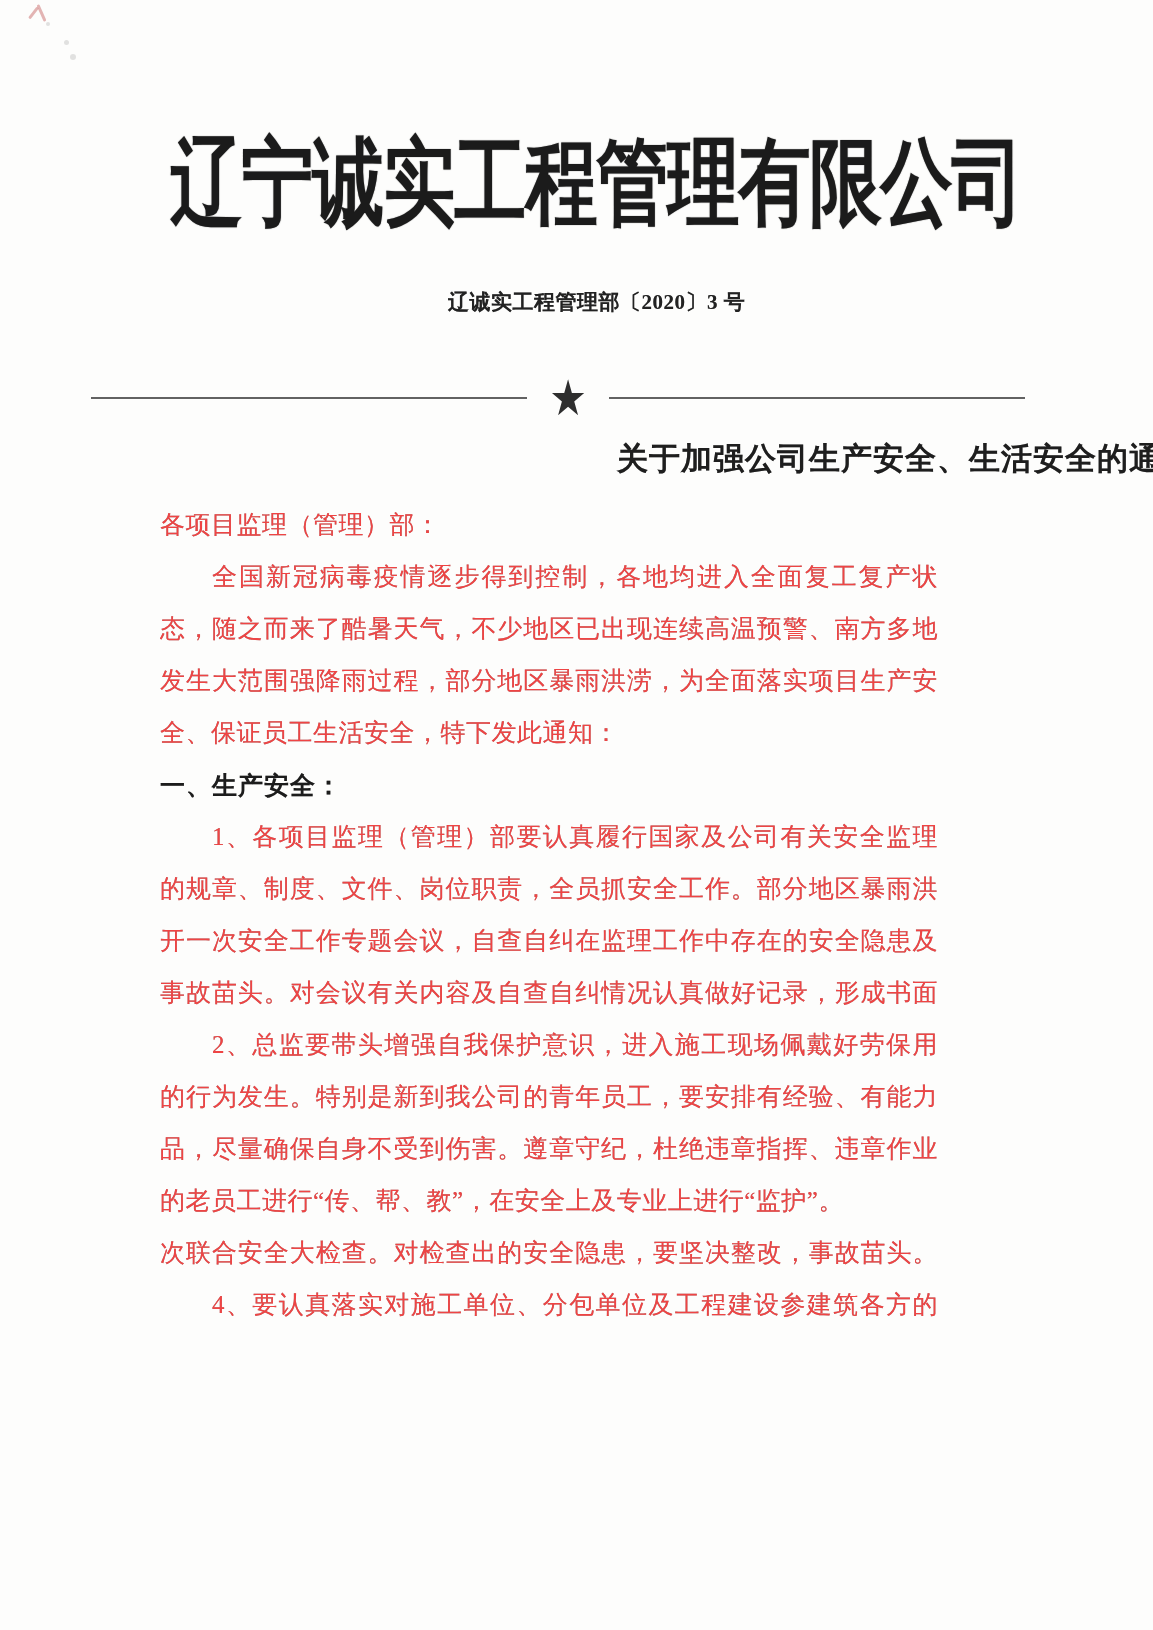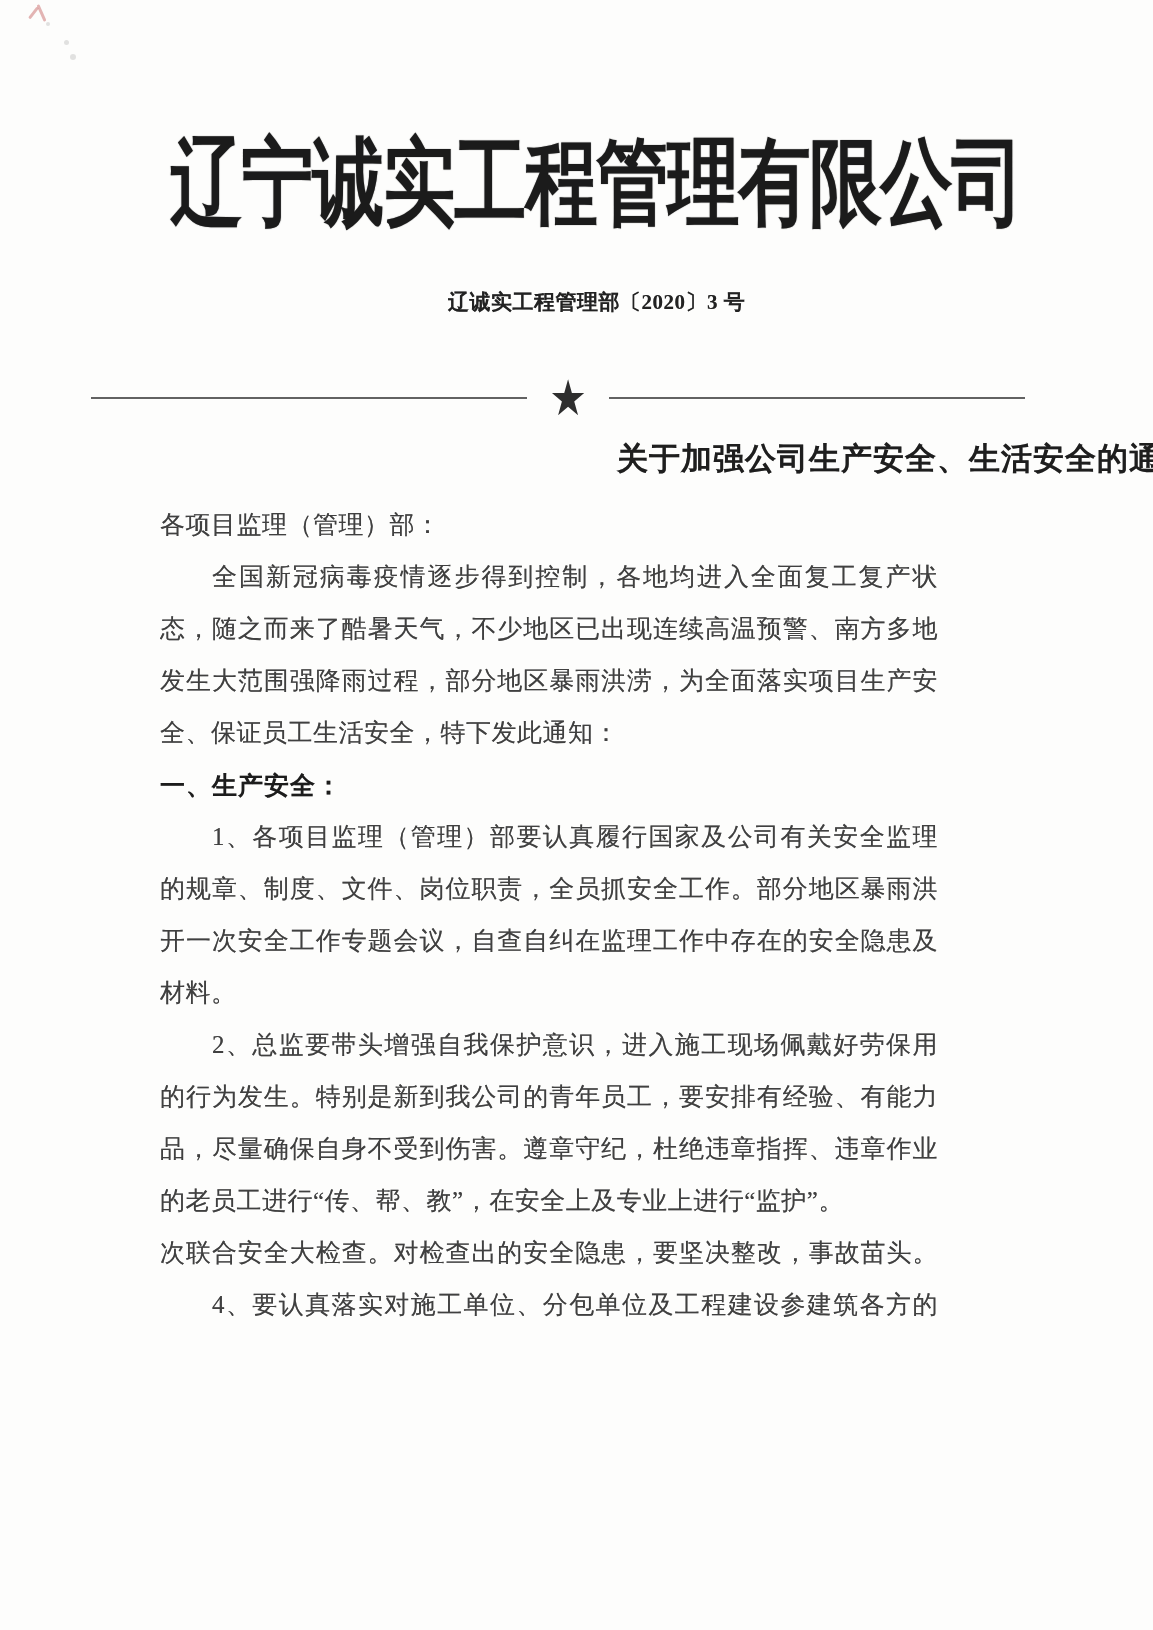--- a/index.html
+++ b/index.html
@@ -97,21 +97,21 @@
     left: 160px; top: 499px;
     width: 778px;
   }
   .body-text .line {
     height: 52px;
     line-height: 52px;
     font-size: 25px;
     letter-spacing: 0.5px;
     overflow: hidden;
     text-align: left;
-    color: #404040;
+    color: #ef4444;
   }
   .body-text .line.justify {
     text-align: justify;
     text-align-last: justify;
   }
   .body-text .line.indent { padding-left: 52px; }
   .body-text .line.bold {
     font-family: "Liberation Sans", sans-serif;
     font-weight: 700;
     letter-spacing: 1px;
@@ -146,21 +146,21 @@
   <div class="body-text" id="body-lines">
       <div class="line">各项目监理（管理）部：</div>
       <div class="line indent justify">全国新冠病毒疫情逐步得到控制，各地均进入全面复工复产状</div>
       <div class="line justify">态，随之而来了酷暑天气，不少地区已出现连续高温预警、南方多地</div>
       <div class="line justify">发生大范围强降雨过程，部分地区暴雨洪涝，为全面落实项目生产安</div>
       <div class="line">全、保证员工生活安全，特下发此通知：</div>
       <div class="line bold">一、生产安全：</div>
       <div class="line indent justify">1、各项目监理（管理）部要认真履行国家及公司有关安全监理</div>
       <div class="line justify">的规章、制度、文件、岗位职责，全员抓安全工作。部分地区暴雨洪涝</div>
       <div class="line justify">开一次安全工作专题会议，自查自纠在监理工作中存在的安全隐患及</div>
-      <div class="line">材料。</div>
+      <div class="line justify">事故苗头。对会议有关内容及自查自纠情况认真做好记录，形成书面</div>
       <div class="line indent justify">2、总监要带头增强自我保护意识，进入施工现场佩戴好劳保用</div>
       <div class="line justify">的行为发生。特别是新到我公司的青年员工，要安排有经验、有能力</div>
       <div class="line justify">品，尽量确保自身不受到伤害。遵章守纪，杜绝违章指挥、违章作业</div>
       <div class="line">的老员工进行“传、帮、教”，在安全上及专业上进行“监护”。</div>
       <div class="line justify">次联合安全大检查。对检查出的安全隐患，要坚决整改，事故苗头。</div>
       <div class="line indent justify">4、要认真落实对施工单位、分包单位及工程建设参建筑各方的</div>
     </div>
 
 </div>
 

